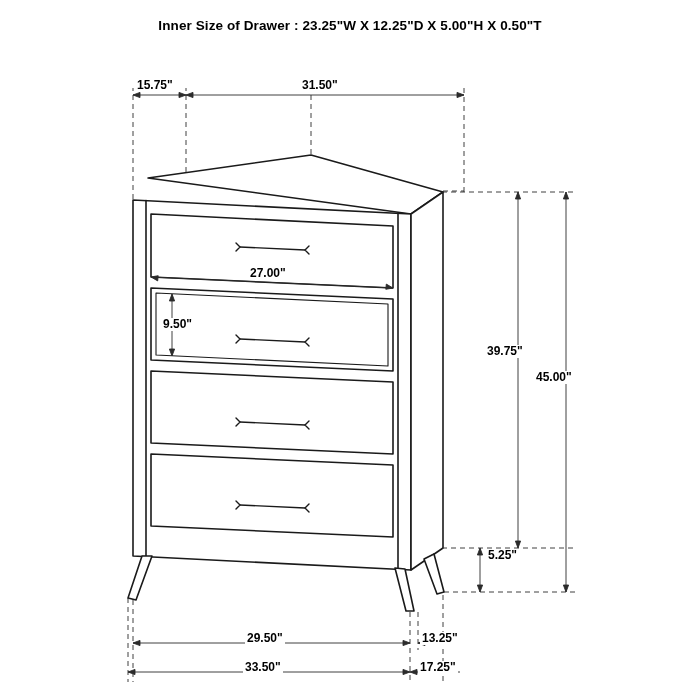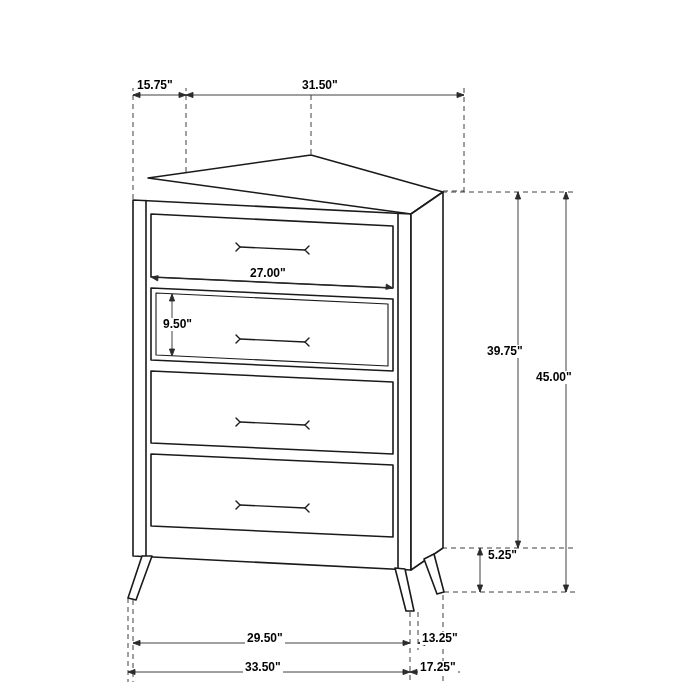--- a/index.html
+++ b/index.html
@@ -44,20 +44,21 @@
     padding: 0 2px;
     white-space: nowrap;
     line-height: 13px;
   }
 </style>
 </head>
 <body>
 
 <div id="stage">
 
+  <div class="title">Inner Size of Drawer : 23.25"W X 12.25"D X 5.00"H X 0.50"T</div>
 
   <svg class="diagram" viewBox="0 0 700 700">
     <g fill="none" stroke="#1a1a1a" stroke-width="1.6" stroke-linejoin="round" stroke-linecap="round">
 
       <g>
         <path d="M148,178 L311,155 L443,192 L411,214 Z" fill="#ffffff"></path>
       </g>
 
       <g>
         <path d="M133,200 L411,214 L411,570 L133,556 Z" fill="#ffffff"></path>

